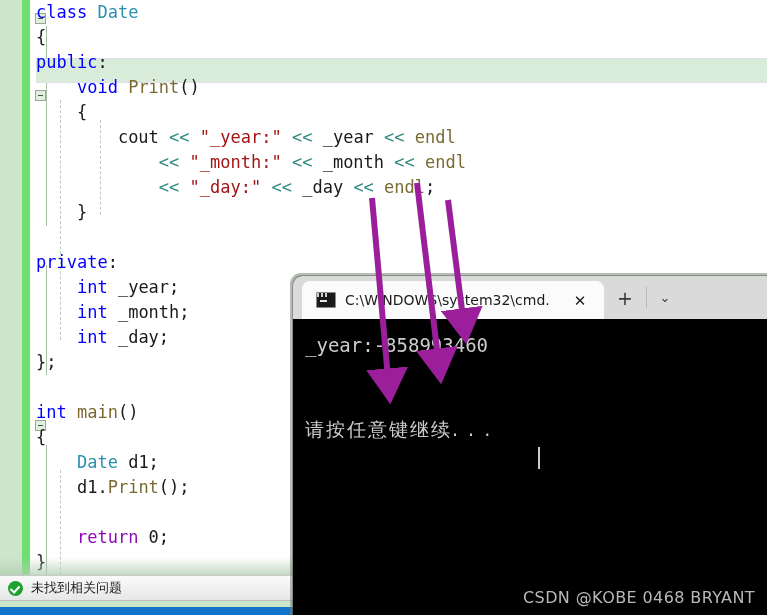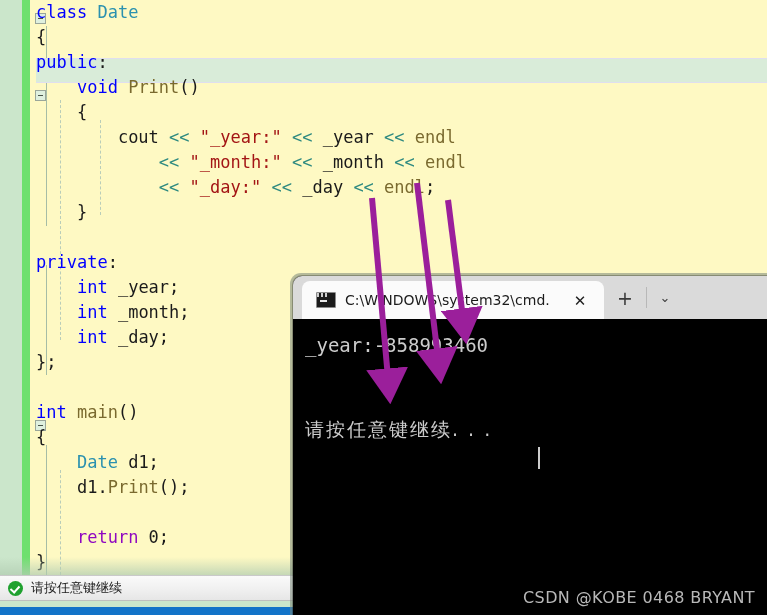--- a/index.html
+++ b/index.html
@@ -9,21 +9,21 @@
     font-family:"DejaVu Sans","Liberation Sans",sans-serif;
     position:relative;
   }
   
   #ide{
     position:absolute;left:0;top:0;width:767px;height:615px;
     background:#cbe6cb;
   }
   #editor{
     position:absolute;left:0;top:0;width:767px;height:575px;
-    background:#fef9c3;
+    background:#ffffff;
     overflow:hidden;
   }
   
   #editor-fade{
     position:absolute;left:0;bottom:0;width:767px;height:18px;
     background:linear-gradient(to bottom,rgba(203,230,203,0) 0%,rgba(178,205,178,.75) 100%);
     pointer-events:none;
   }
   .gutter-indent{
     position:absolute;left:0;top:0;width:22px;height:575px;
@@ -204,21 +204,21 @@
 
     <div class="cur-line" style="top:58px;"></div>
 
     <div class="code"><div class="ln"><span class="kw">class </span><span class="type">Date</span></div><div class="ln"><span class="pl">{</span></div><div class="ln"><span class="kw">public</span><span class="pl">:</span></div><div class="ln"><span>    </span><span class="kw">void </span><span class="fn">Print</span><span class="pl">()</span></div><div class="ln"><span>    </span><span class="pl">{</span></div><div class="ln"><span>        </span><span class="pl">cout </span><span class="op">&lt;&lt;</span><span class="pl"> </span><span class="str">"_year:"</span><span class="pl"> </span><span class="op">&lt;&lt;</span><span class="pl"> _year </span><span class="op">&lt;&lt;</span><span class="pl"> </span><span class="fn">endl</span></div><div class="ln"><span>            </span><span class="op">&lt;&lt;</span><span class="pl"> </span><span class="str">"_month:"</span><span class="pl"> </span><span class="op">&lt;&lt;</span><span class="pl"> _month </span><span class="op">&lt;&lt;</span><span class="pl"> </span><span class="fn">endl</span></div><div class="ln"><span>            </span><span class="op">&lt;&lt;</span><span class="pl"> </span><span class="str">"_day:"</span><span class="pl"> </span><span class="op">&lt;&lt;</span><span class="pl"> _day </span><span class="op">&lt;&lt;</span><span class="pl"> </span><span class="fn">endl</span><span class="pl">;</span></div><div class="ln"><span>    </span><span class="pl">}</span></div><div class="ln">&nbsp;</div><div class="ln"><span class="kw">private</span><span class="pl">:</span></div><div class="ln"><span>    </span><span class="kw">int</span><span class="pl"> _year;</span></div><div class="ln"><span>    </span><span class="kw">int</span><span class="pl"> _month;</span></div><div class="ln"><span>    </span><span class="kw">int</span><span class="pl"> _day;</span></div><div class="ln"><span class="pl">};</span></div><div class="ln">&nbsp;</div><div class="ln"><span class="kw">int </span><span class="fn">main</span><span class="pl">()</span></div><div class="ln"><span class="pl">{</span></div><div class="ln"><span>    </span><span class="type">Date</span><span class="pl"> d1;</span></div><div class="ln"><span>    </span><span class="pl">d1.</span><span class="fn">Print</span><span class="pl">();</span></div><div class="ln"><span>    </span></div><div class="ln"><span>    </span><span class="ctl">return</span><span class="pl"> 0;</span></div><div class="ln"><span class="pl">}</span></div></div>
 
     <div id="editor-fade"></div>
   </div>
 
   <div id="statusbar">
     <div class="check"></div>
-    <div class="stext">请按任意键继续</div>
+    <div class="stext">未找到相关问题</div>
   </div>
   <div id="bluebar"></div>
 </div>
 
 <div id="console-shadow"></div>
 <div id="console">
 
   <div id="titlebar">
     <div id="tab">
       <div id="tab-icon">

